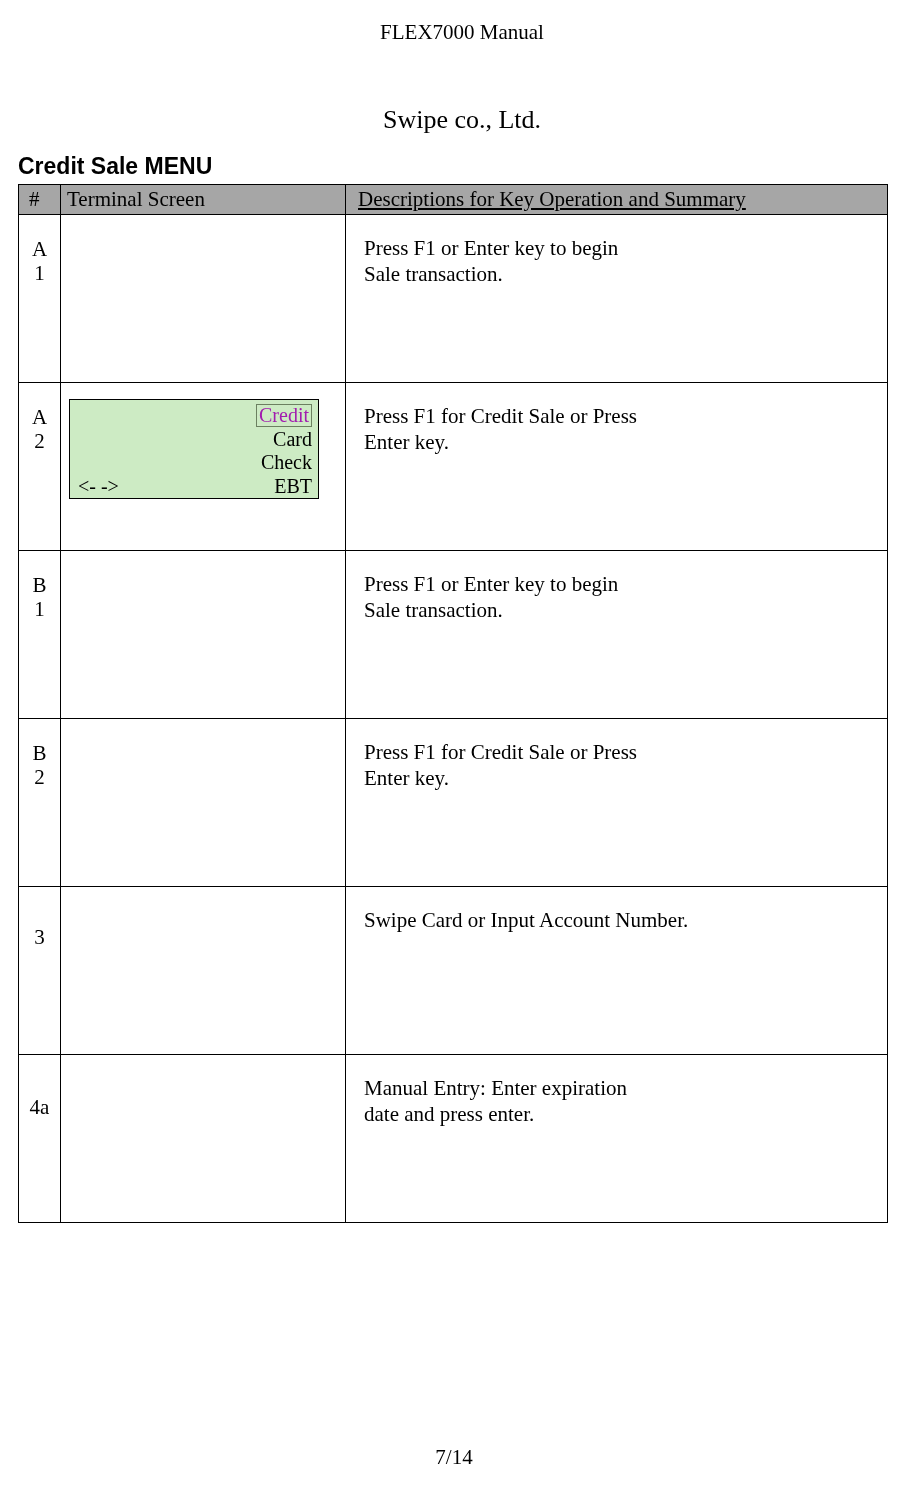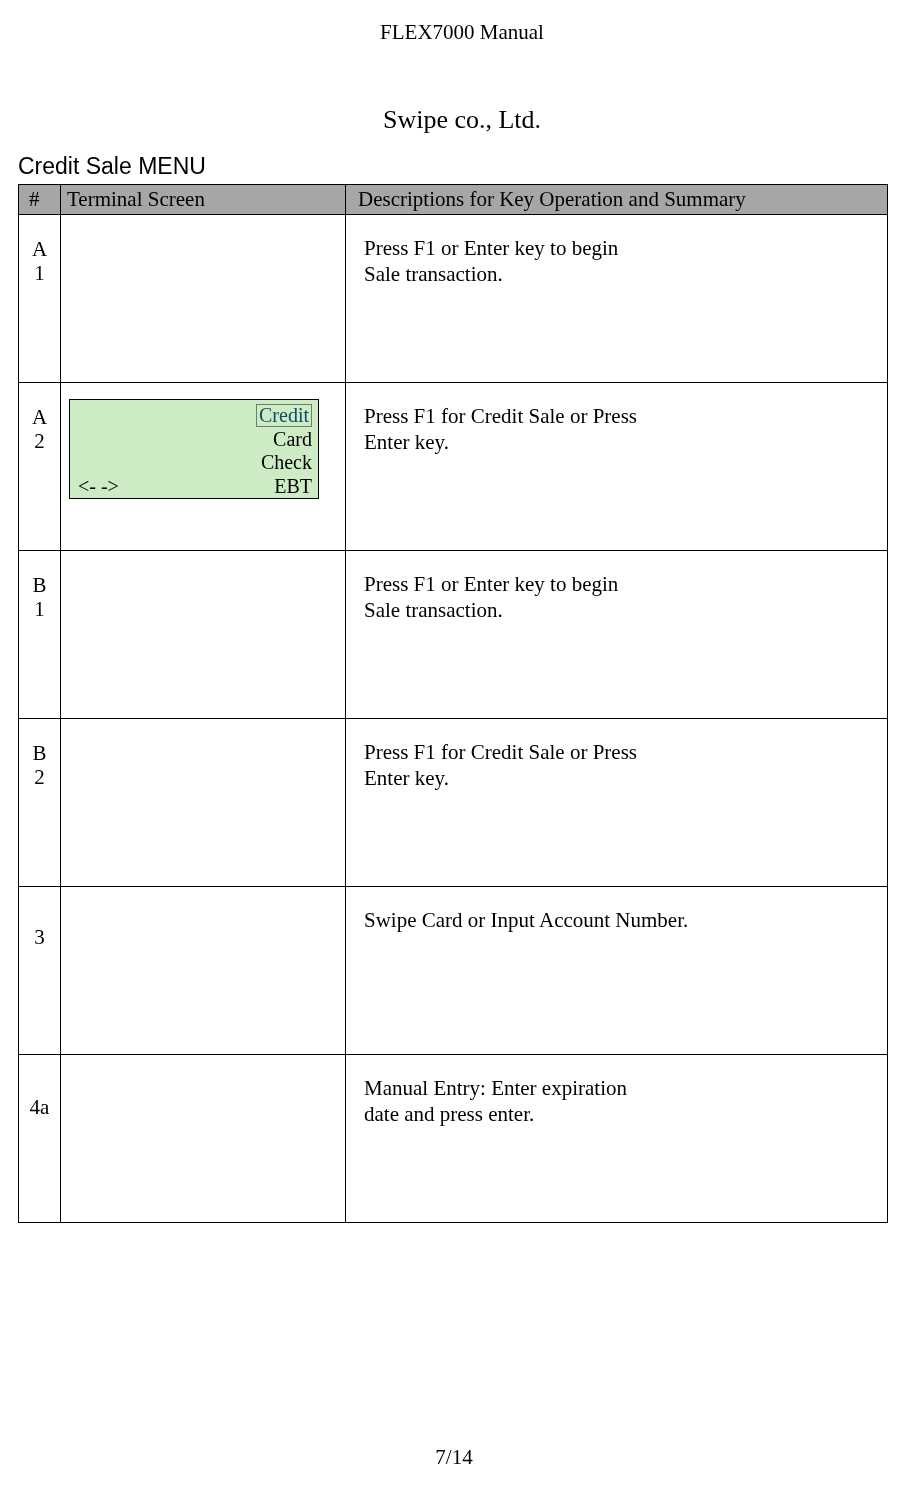--- a/index.html
+++ b/index.html
@@ -21,21 +21,21 @@
       font-size: 21px;
       margin-bottom: 60px;
     }
     .company {
       text-align: center;
       font-size: 26px;
       margin-bottom: 18px;
     }
     .section-title {
       font-family: Arial, Helvetica, sans-serif;
-      font-weight: normal;
+      font-weight: bold;
       font-size: 23px;
       margin-bottom: 4px;
     }
     table.main {
       width: 870px;
       border-collapse: collapse;
       table-layout: fixed;
     }
     table.main th, table.main td {
       border: 1.5px solid #000;
@@ -44,21 +44,21 @@
     table.main thead th {
       background: #a6a6a6;
       font-weight: normal;
       text-align: left;
       font-size: 21px;
       padding: 2px 6px;
       height: 30px;
     }
     table.main thead th.col-num { width: 42px; padding-left: 10px; }
     table.main thead th.col-term { width: 285px; }
-    table.main thead th.col-desc { padding-left: 12px; }
+    table.main thead th.col-desc { padding-left: 12px; text-decoration: underline; }
     td.col-num {
       width: 42px;
       text-align: center;
       font-size: 21px;
       padding-top: 22px;
     }
     td.col-num .stacked { display: block; line-height: 1.15; }
     td.col-term {
       width: 285px;
       padding: 12px 8px 12px 8px;
@@ -81,21 +81,21 @@
       position: relative;
       padding: 4px 6px 2px 8px;
       margin-top: 4px;
     }
     .terminal .rline {
       text-align: right;
     }
     .terminal .credit-box {
       display: inline-block;
       border: 1px solid #6b8060;
-      color: #0c4a6e;
+      color: #a21caf;
       padding: 0 2px;
       line-height: 1.05;
     }
     .terminal .lastline {
       display: flex;
       justify-content: space-between;
     }
 
     .page-num {
       position: absolute;

